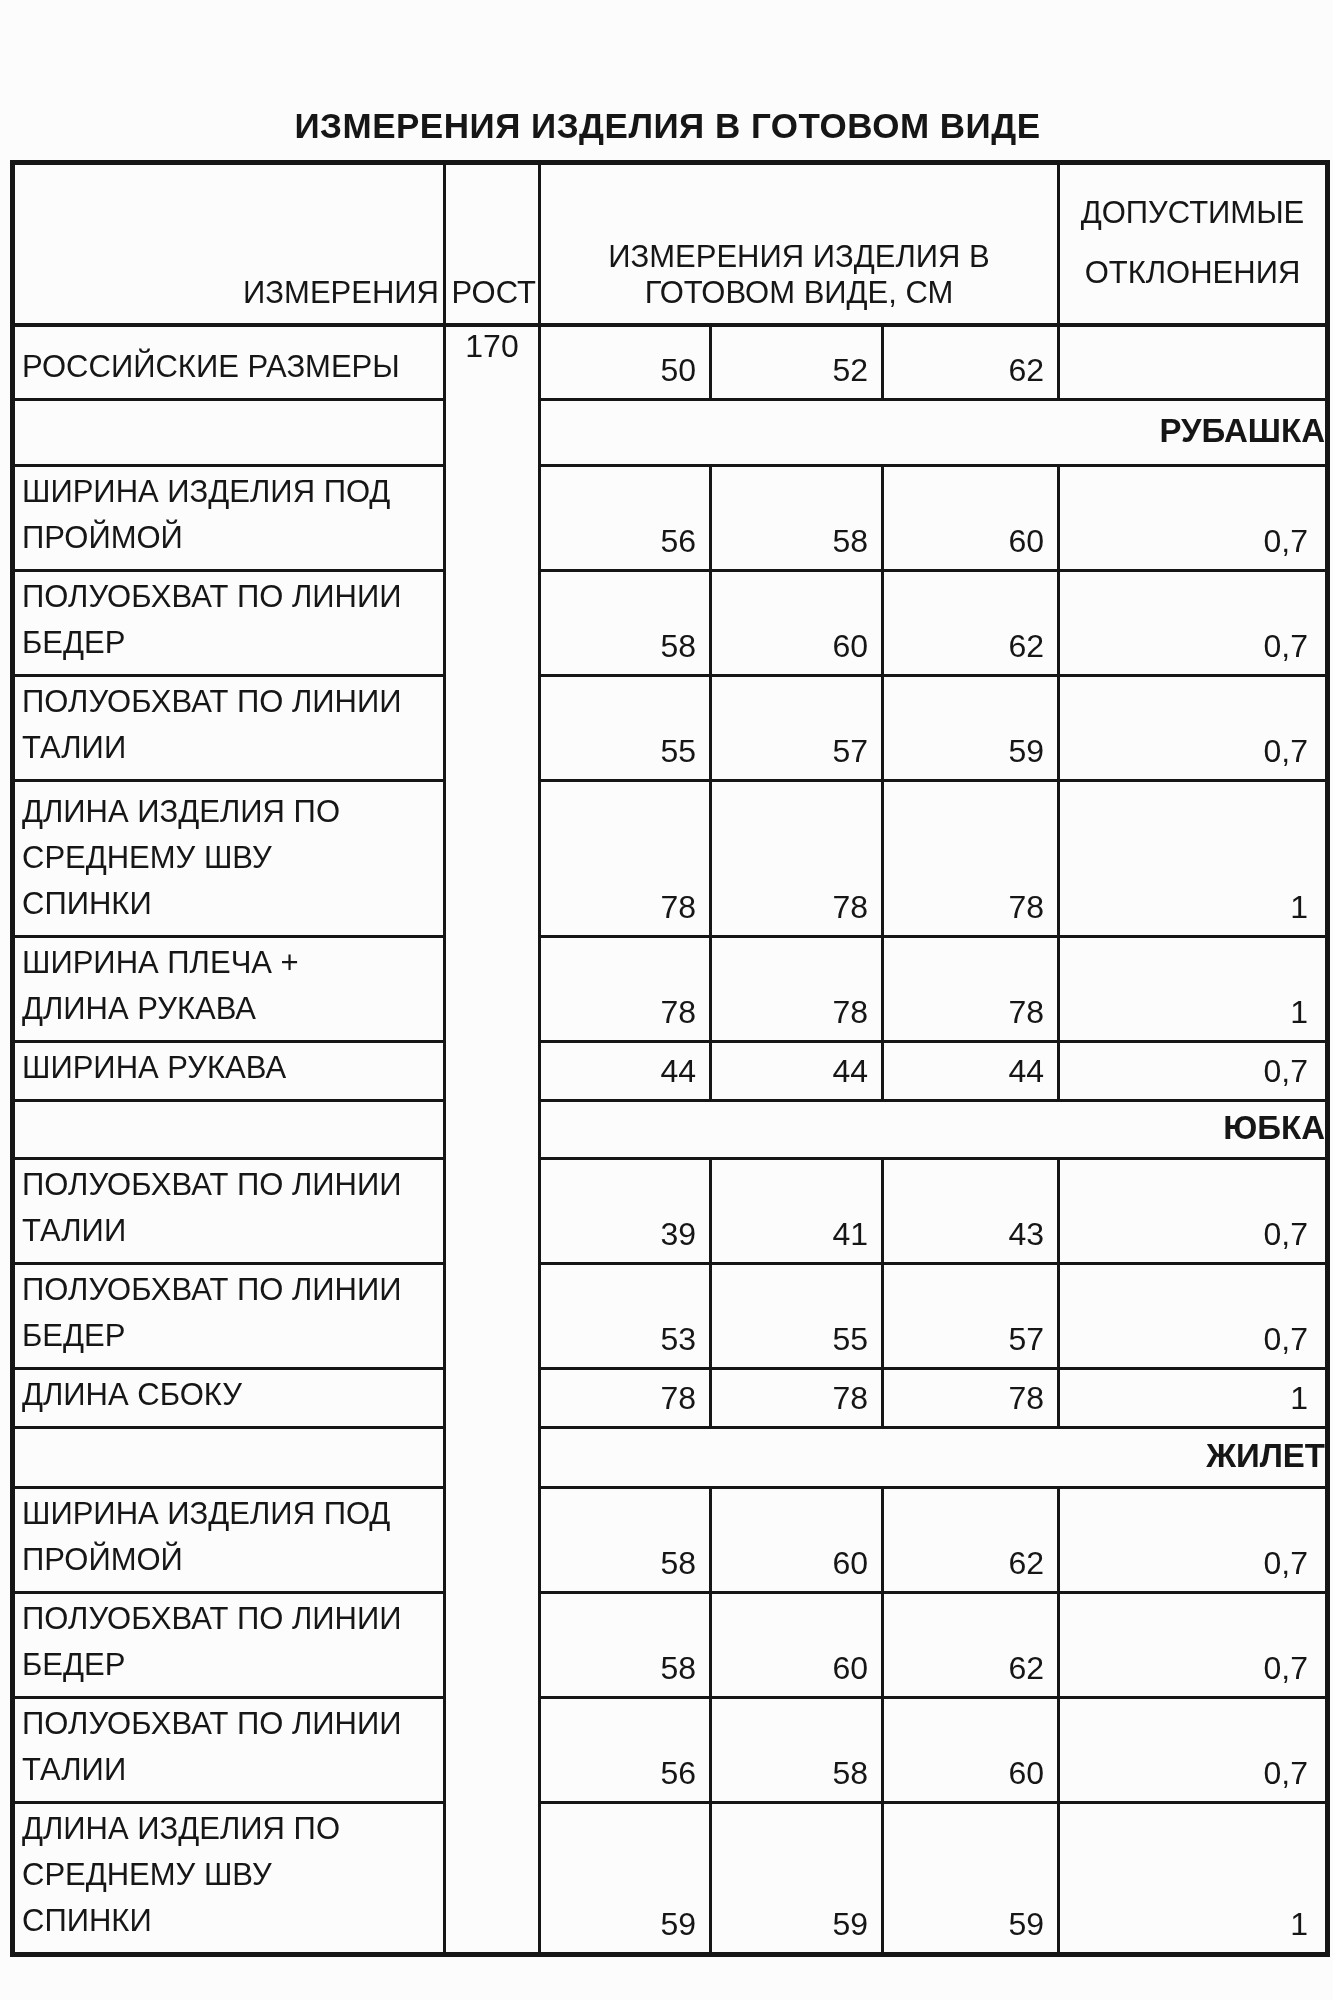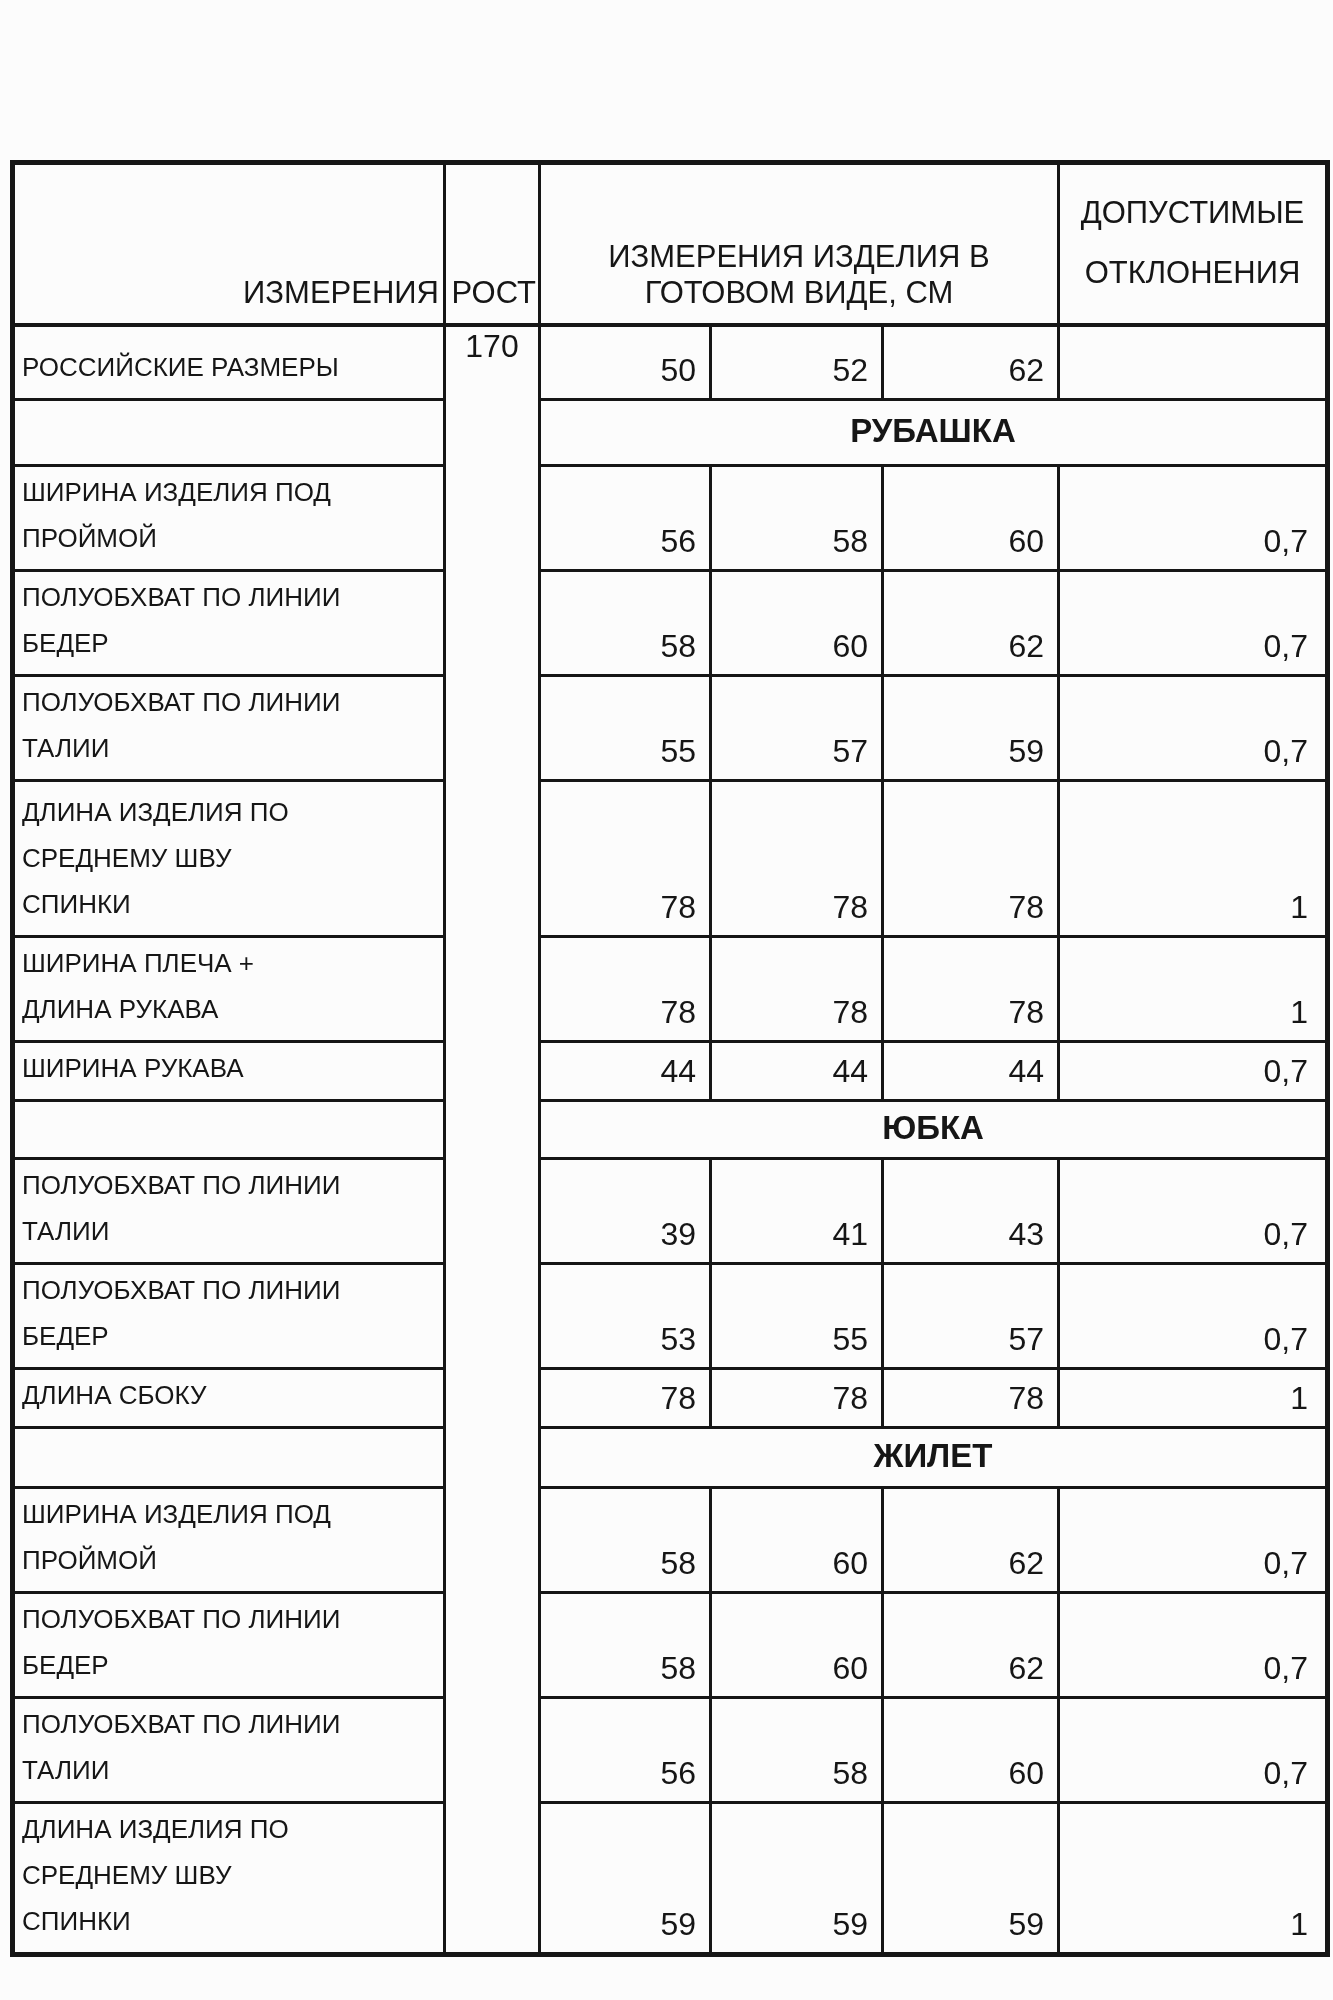--- a/index.html
+++ b/index.html
@@ -50,57 +50,58 @@
   th.h-meas { vertical-align: bottom; text-align: right; padding: 0 4px 12px 4px; }
   th.h-rost { vertical-align: bottom; text-align: right; padding: 0 2px 12px 2px; }
   th.h-fin  { vertical-align: bottom; text-align: center; padding: 0 6px 12px 6px;
               line-height: 36px; white-space: pre-line; }
   th.h-dev  { vertical-align: bottom; padding: 0 6px 20px 6px;
               line-height: 60px; white-space: pre-line; }
   
   td.lbl {
     vertical-align: bottom;
     text-align: left;
-    font-size: 26px;
+    font-size: 31px;
     line-height: 46px;
     padding: 2px 4px 8px 7px;
     white-space: pre-line;
   }
   td.num {
     vertical-align: bottom;
     text-align: right;
     font-size: 32px;
     padding: 0 13px 9px 0;
   }
   td.dev { padding-right: 17px; }
   td.rost-cell {
     vertical-align: top;
     text-align: center;
     font-size: 32px;
     padding-top: 1px;
   }
   td.sec {
     vertical-align: middle;
-    text-align: center;
+    text-align: right;
     font-size: 33px;
     font-weight: bold;
     border-top-width: 4px;
     border-bottom-width: 4px;
     padding: 2px 0 6px 0;
   }
   tr.section-row td.lbl {
     border-top-width: 4px;
     border-bottom-width: 4px;
   }
 </style>
 </head>
 <body>
 
 <div id="page">
 
+  <div id="doc-title">ИЗМЕРЕНИЯ ИЗДЕЛИЯ В ГОТОВОМ ВИДЕ</div>
 
   <table id="size-table">
     <colgroup>
       <col style="width:432px">
       <col style="width:95px">
       <col style="width:171px">
       <col style="width:172px">
       <col style="width:176px">
       <col style="width:269px">
     </colgroup>

